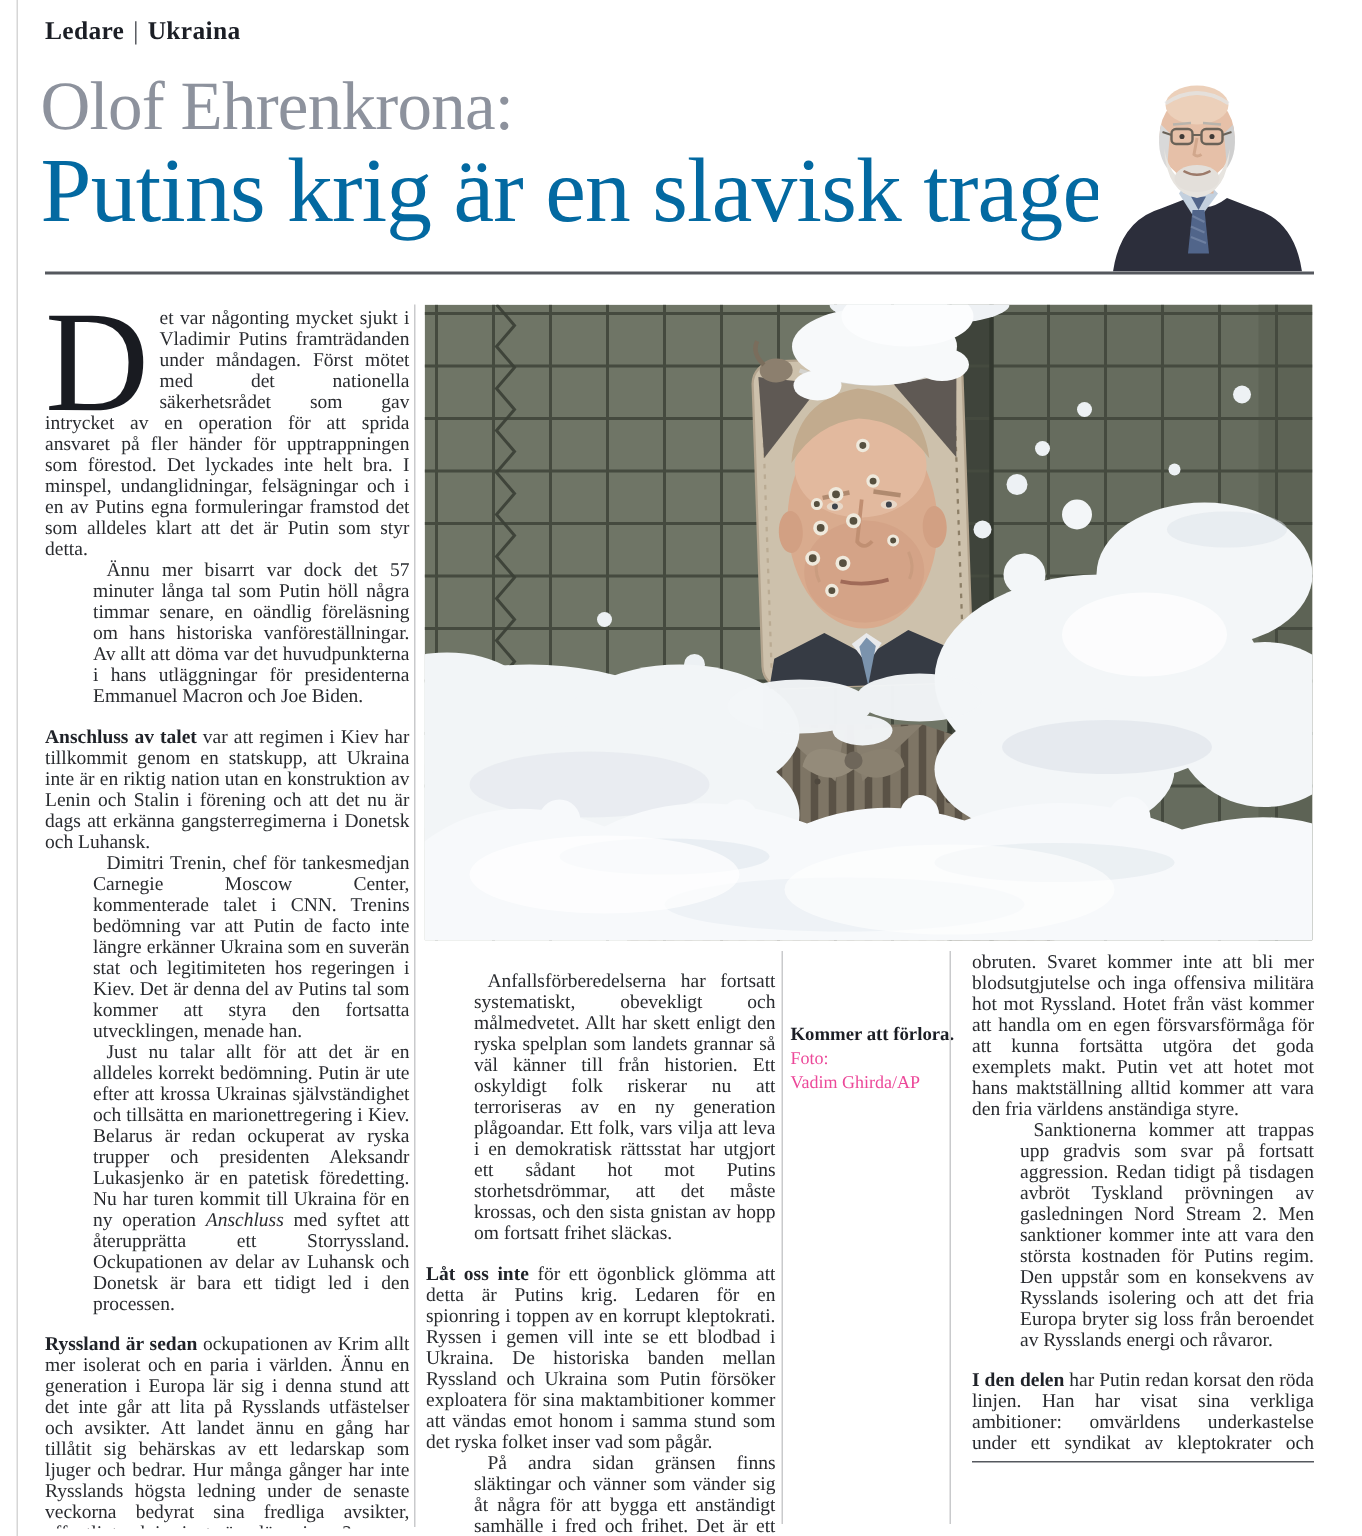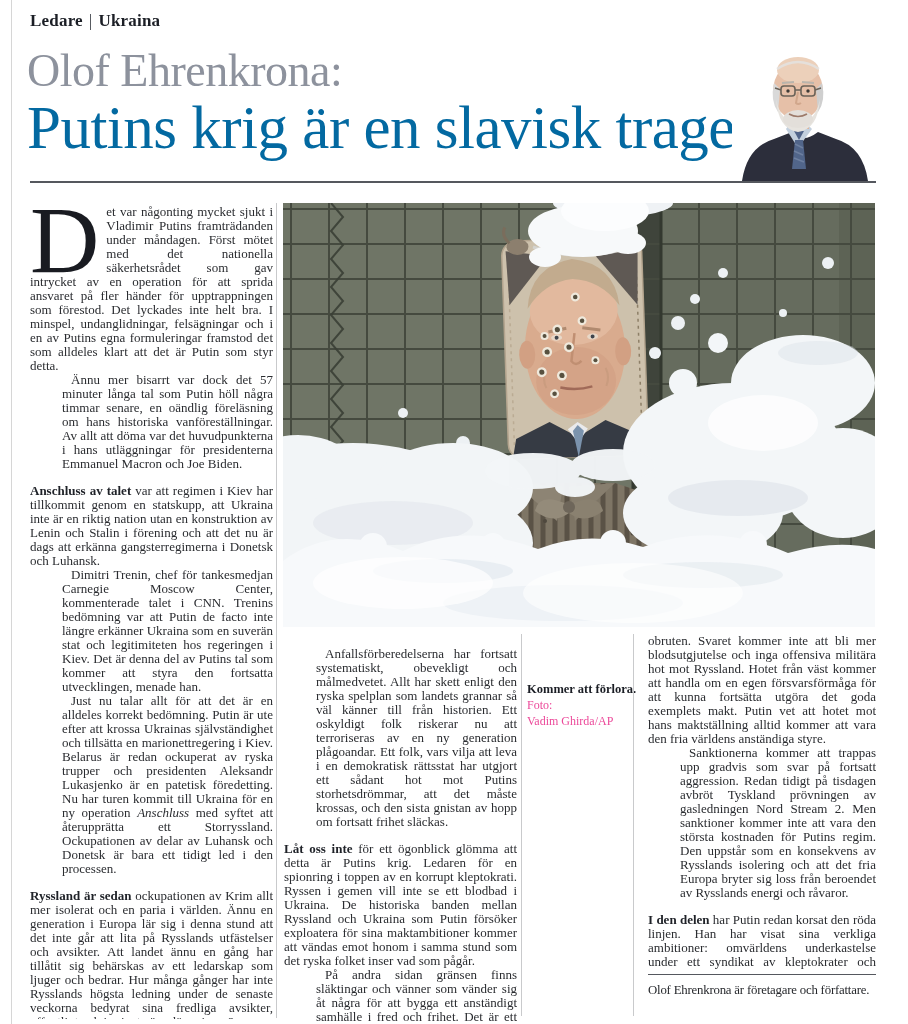--- a/index.html
+++ b/index.html
@@ -274,15 +274,14 @@
       <p class="indent"><span>Sanktionerna kommer att trappas upp gradvis som svar på fortsatt aggression. Redan tidigt på tisdagen avbröt Tyskland prövningen av gasledningen Nord Stream 2. Men sanktioner kommer inte att vara den största kostnaden för Putins regim. Den uppstår som en konsekvens av Rysslands isolering och att det fria Europa bryter sig loss från beroendet av Rysslands energi och råvaror.</span></p>
       <p class="gap"><b class="lead">I den delen</b><span> har Putin redan korsat den röda linjen. Han har visat sina verkliga ambitioner: omvärldens underkastelse under ett syndikat av kleptokrater och lönnmördare. Det är ambitioner som inte kommer att uppfyllas. Om detta kan Vladimir Putin vara alldeles säker.</span></p>
     </div>
 
   <div class="vline vline1"></div>
   <div class="vline vline2"></div>
   <div class="vline vline3"></div>
 
   <div class="footer-rule"></div>
   <div class="footer">
-    <div class="bio">Olof Ehrenkrona är företagare och författare.</div>
   </div>
 </div>
 
 </body></html>

